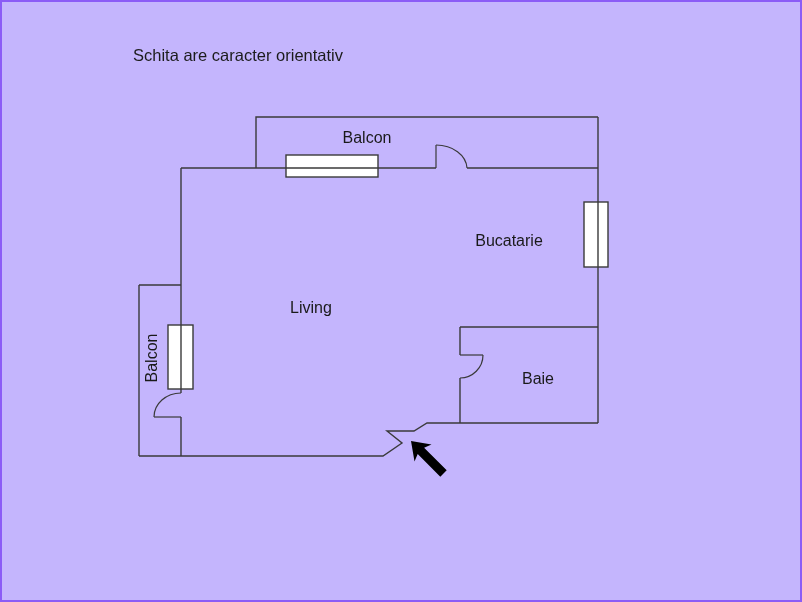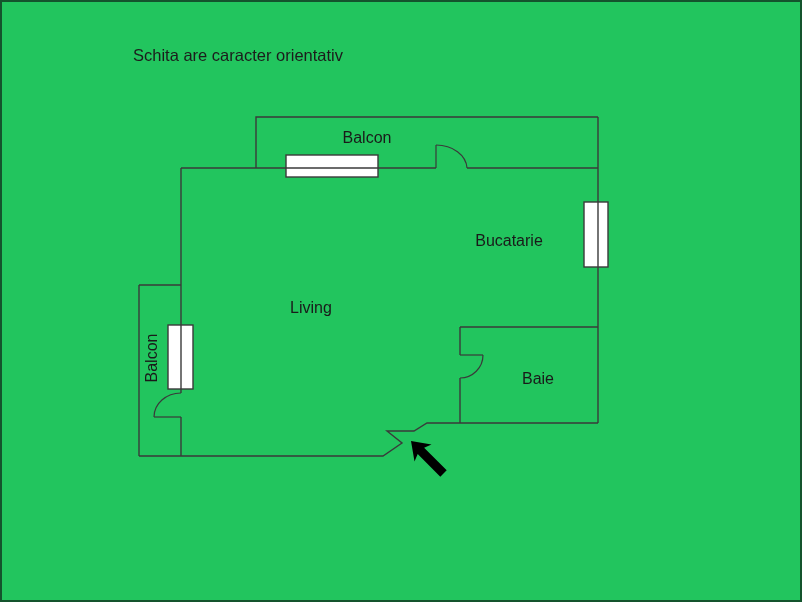--- a/index.html
+++ b/index.html
@@ -5,22 +5,22 @@
   html, body {
     margin: 0;
     padding: 0;
     background: #fff;
     font-family: "Liberation Sans", sans-serif;
   }
   .canvas {
     position: relative;
     width: 798px;
     height: 598px;
-    border: 2px solid #14532d;
-    background: #22c55e;
+    border: 2px solid #8b5cf6;
+    background: #c4b5fd;
     overflow: hidden;
   }
   svg { display: block; }
   .wall {
     fill: none;
     stroke: #3a3a3a;
     stroke-width: 1.4;
     stroke-linejoin: miter;
   }
   .window-rect {

